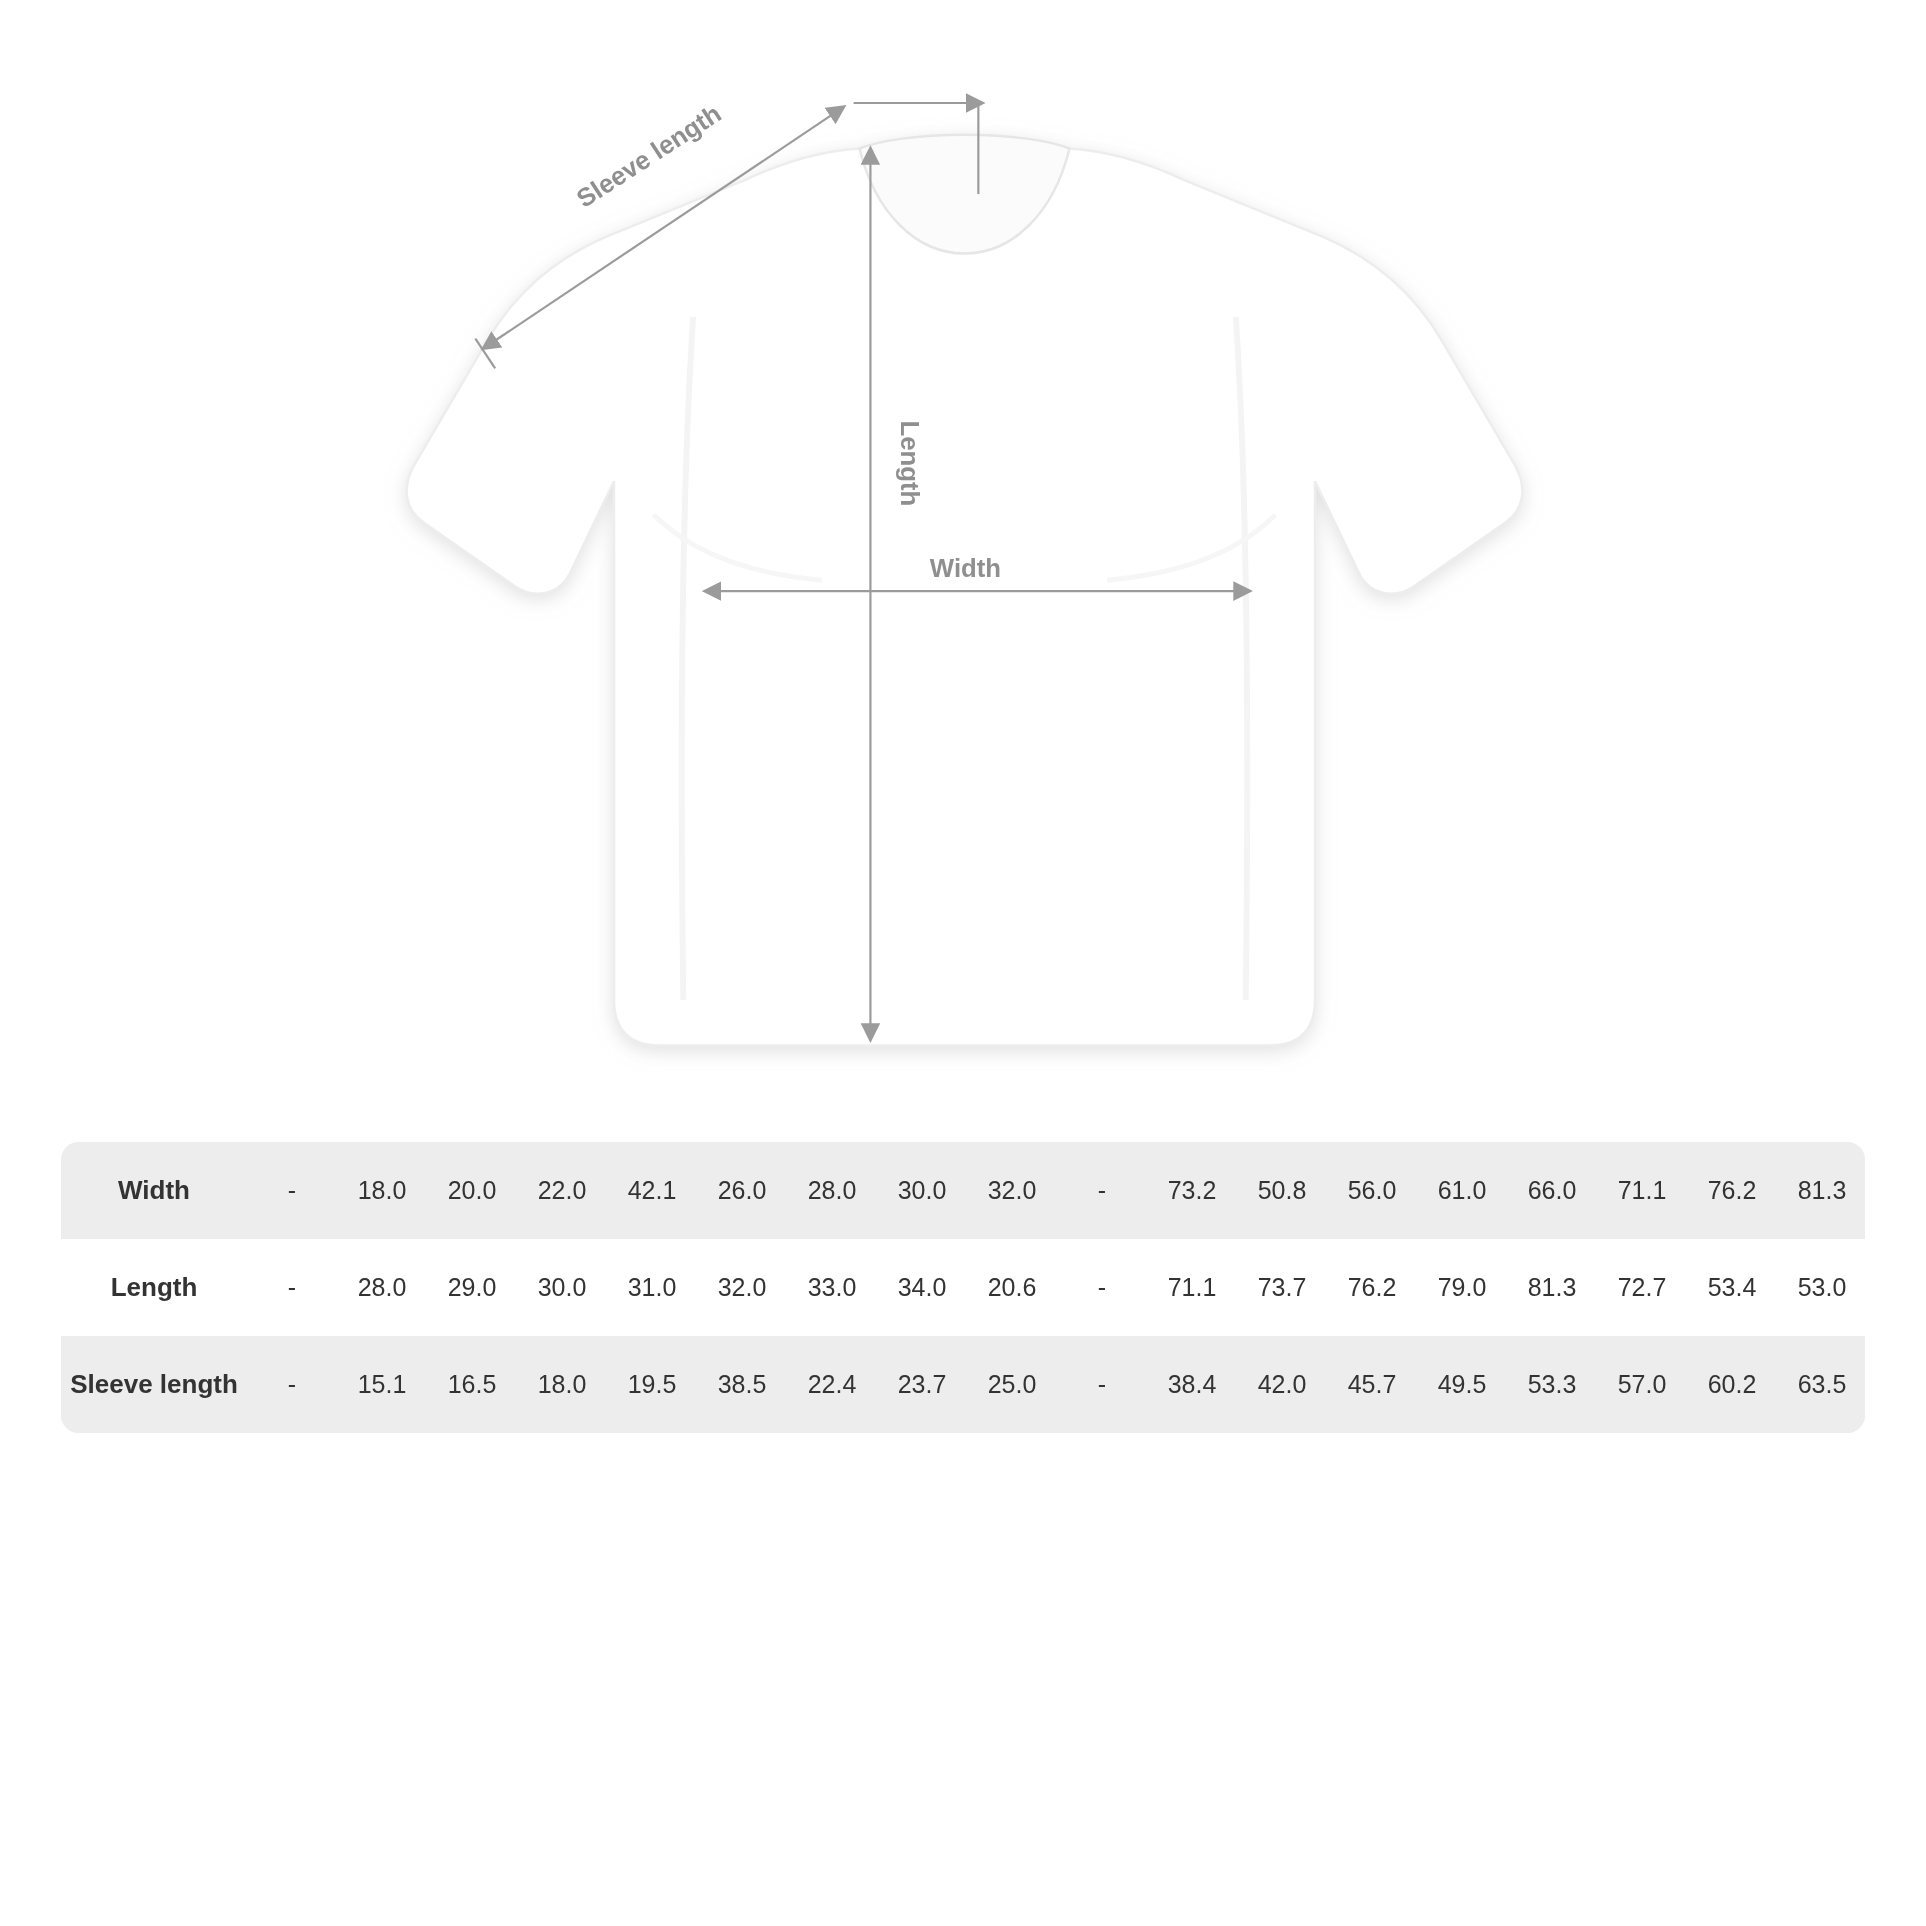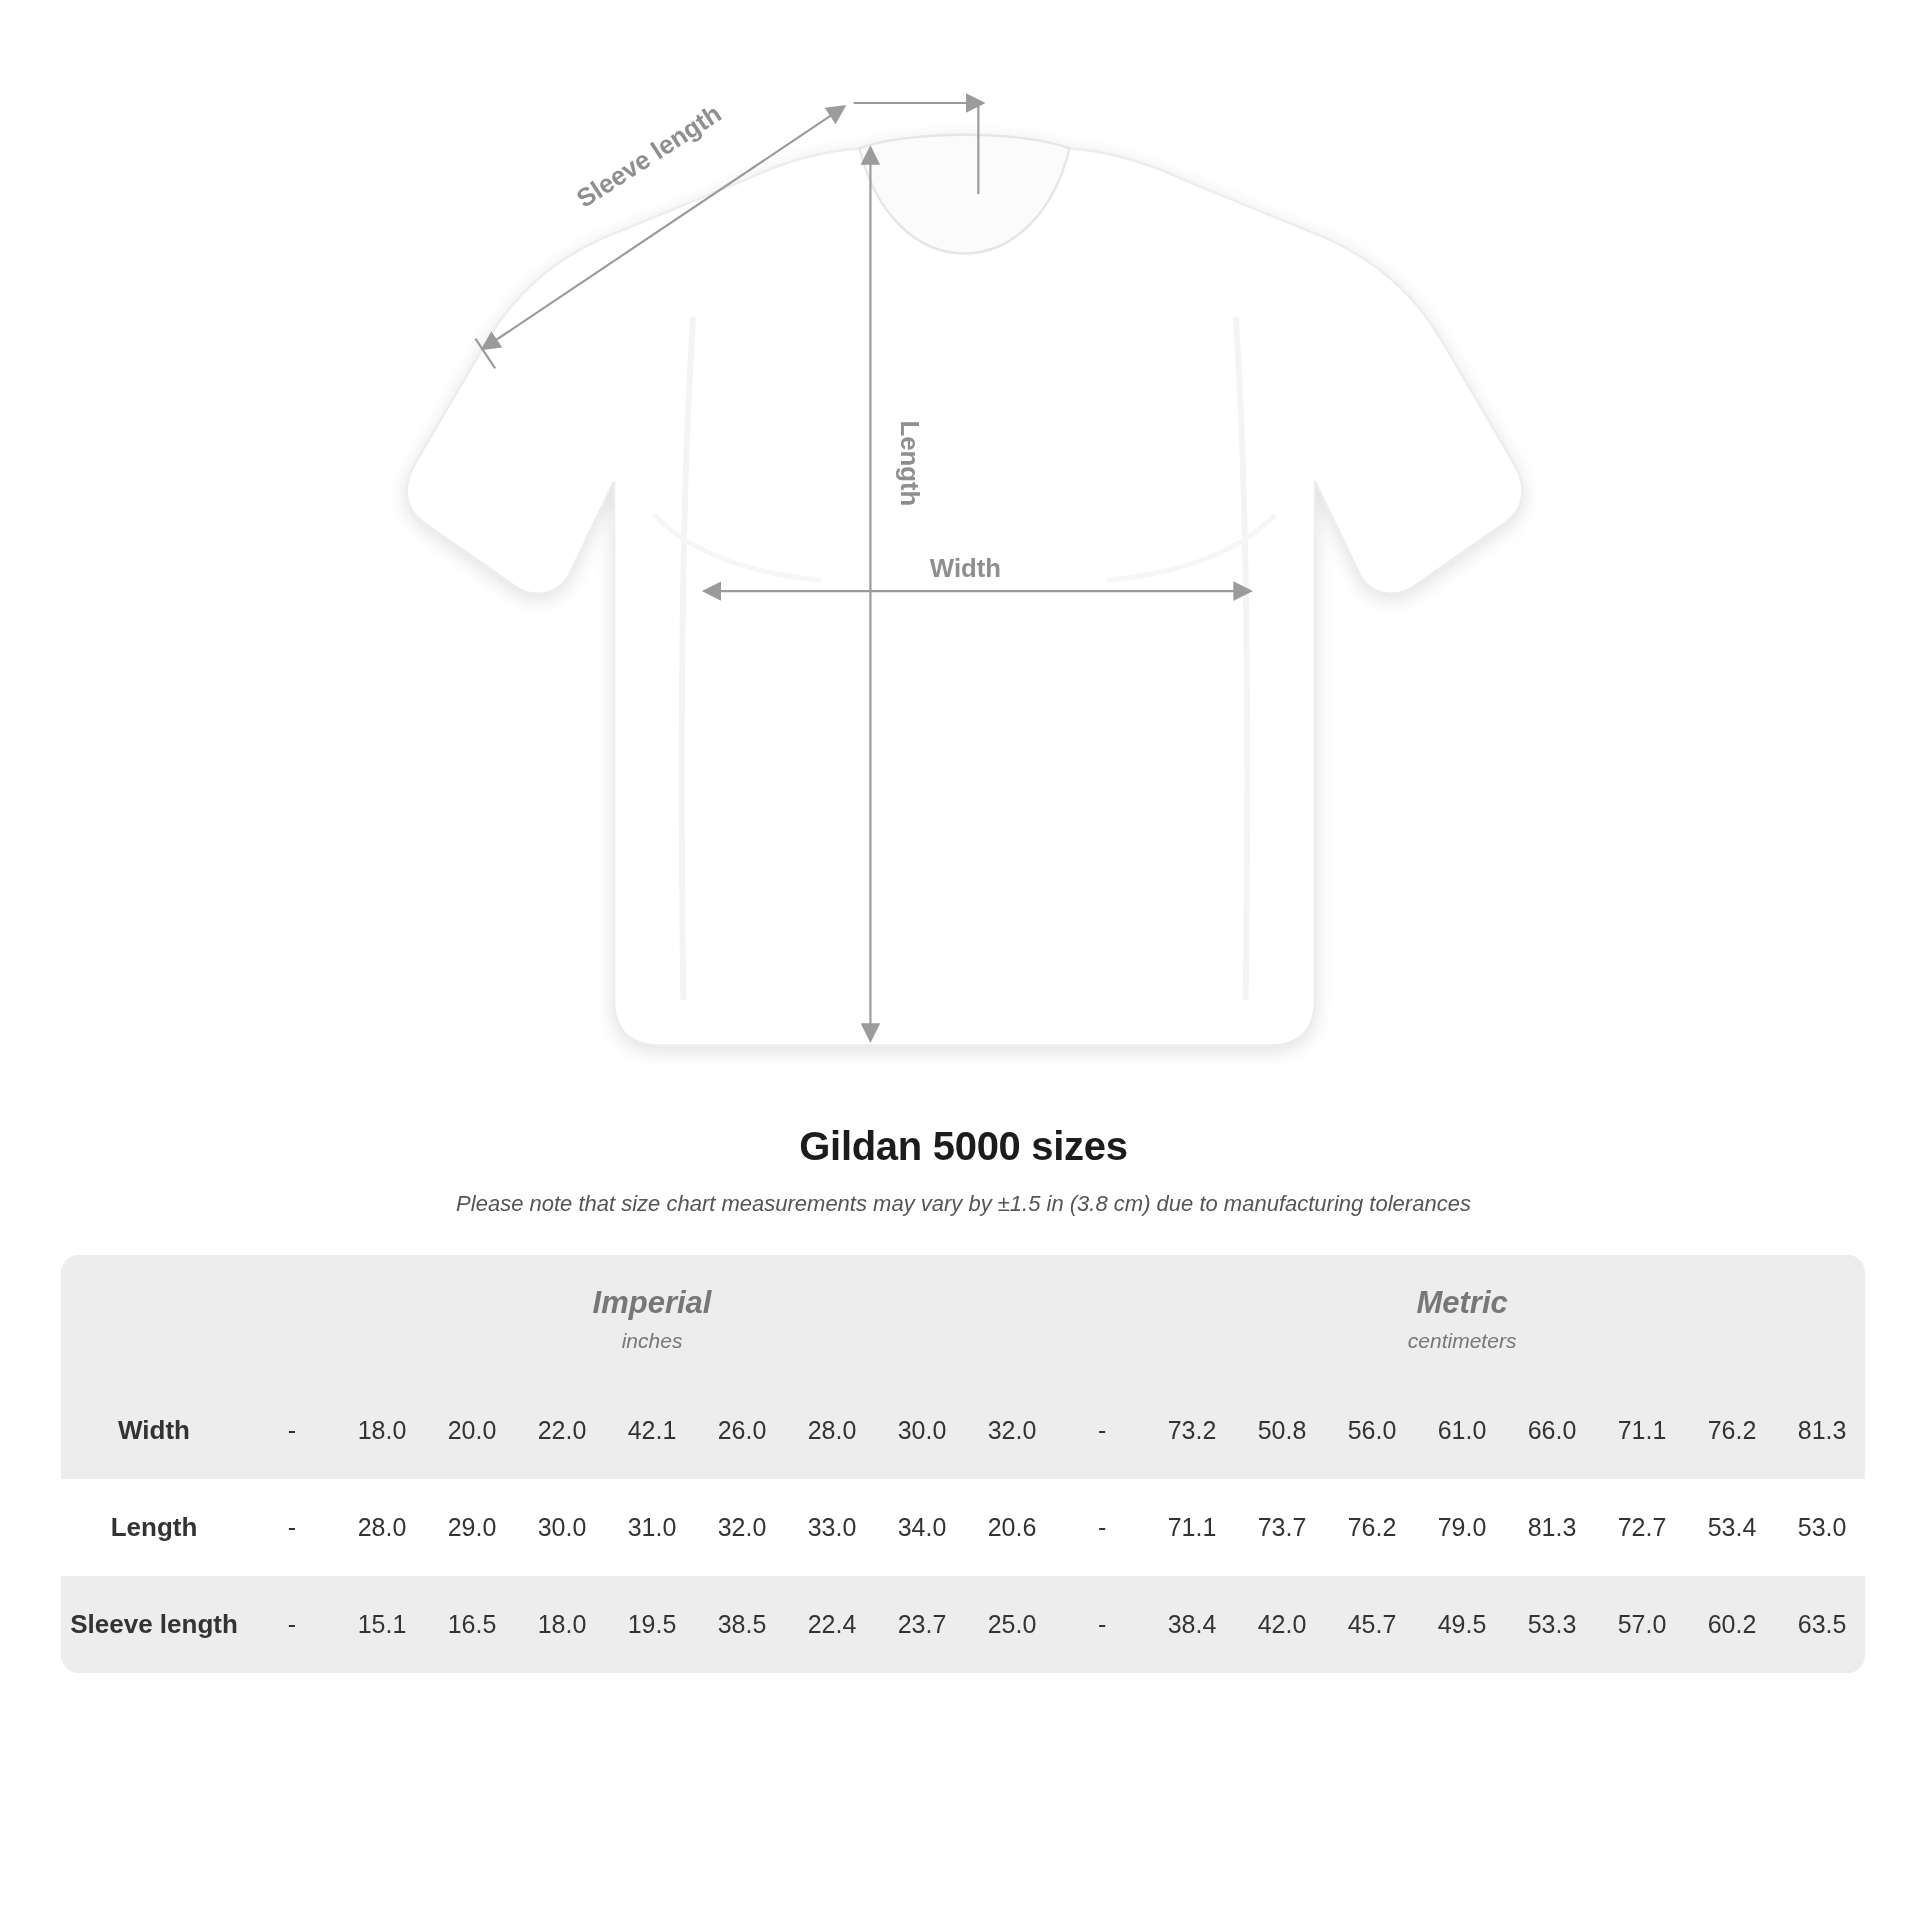--- a/index.html
+++ b/index.html
@@ -193,24 +193,20 @@
       </g>
       <text x="910" y="468" transform="rotate(90 910 468)" text-anchor="middle" font-family="Liberation Sans, sans-serif" font-size="26" font-weight="bold" fill="#8f8f8f">Length</text>
 
       <g stroke="#9b9b9b" stroke-width="2.2" fill="none">
         <line x1="712" y1="597" x2="1262" y2="597" marker-start="url(#arrTail)" marker-end="url(#arrHead)"></line>
       </g>
       <text x="975" y="583" text-anchor="middle" font-family="Liberation Sans, sans-serif" font-size="26" font-weight="bold" fill="#8f8f8f">Width</text>
     </svg>
   </div>
 
-  <div class="title-block">
-    <div class="chart-title">Gildan 5000 sizes</div>
-    <div class="chart-note">Please note that size chart measurements may vary by ±1.5 in (3.8 cm) due to manufacturing tolerances</div>
-  </div>
 
   <div class="table-wrap">
     <table class="size-table">
       <colgroup>
         <col class="col-label">
         <col class="col-cell">
           <col class="col-cell">
           <col class="col-cell">
           <col class="col-cell">
           <col class="col-cell">
@@ -222,31 +218,20 @@
           <col class="col-cell">
           <col class="col-cell">
           <col class="col-cell">
           <col class="col-cell">
         <col class="col-cell">
           <col class="col-cell">
           <col class="col-cell">
           <col class="col-cell">
       </colgroup>
       <tbody>
-        <tr>
-          <td class="unit-head"></td>
-          <td class="unit-head" colspan="9">
-            <div class="u-name">Imperial</div>
-            <div class="u-sub">inches</div>
-          </td>
-          <td class="unit-head" colspan="9">
-            <div class="u-name">Metric</div>
-            <div class="u-sub">centimeters</div>
-          </td>
-        </tr>
 
 
         <tr class="data-row alt">
           <td class="rowlabel">Width</td>
           <td>-</td>
           <td>18.0</td>
           <td>20.0</td>
           <td>22.0</td>
           <td>42.1</td>
           <td>26.0</td>

